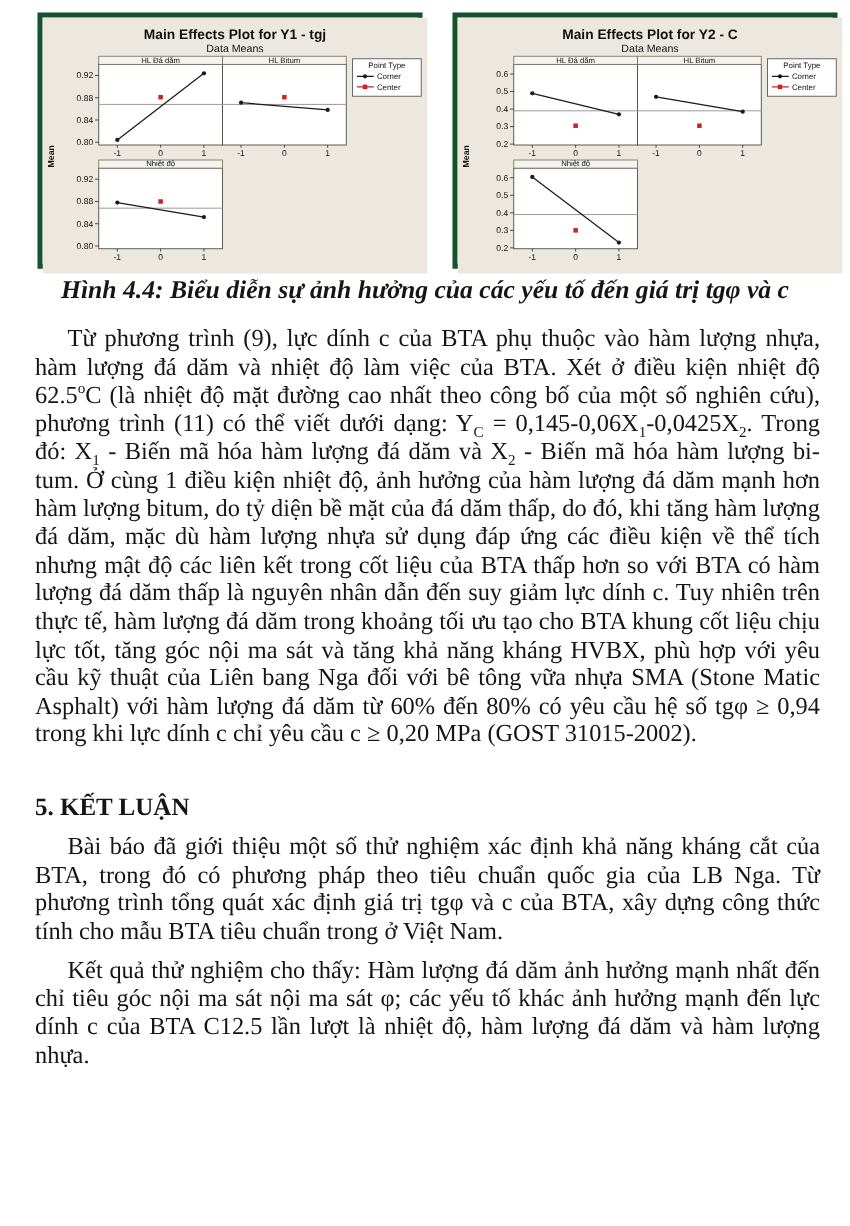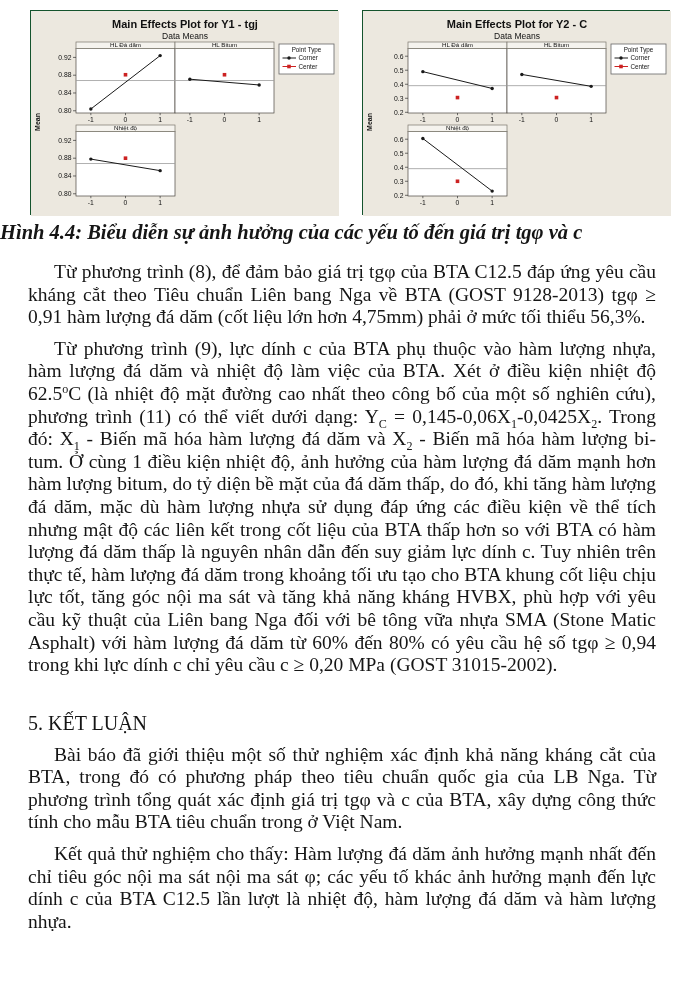--- a/index.html
+++ b/index.html
@@ -3,35 +3,35 @@
 <meta charset="utf-8">
 <style>
   html,body{margin:0;padding:0;}
   body{
     width:680px;height:981px;background:#ffffff;position:relative;overflow:hidden;
     font-family:"Liberation Serif", serif;color:#151515;
   }
   .figure{position:relative;height:252px;}
   .chart{
     position:absolute;top:10px;width:308px;height:205px;
-    background:#ece8df;border:1px solid #14532d;box-sizing:border-box;
+    background:#ece8df;border:4px solid #14532d;box-sizing:border-box;
   }
   #chart-0{left:30px;}
   #chart-1{left:362px;}
   .caption{
     position:absolute;top:221px;left:0;width:100%;
-    font-weight:bold;font-style:italic;font-size:20.5px;
+    text-align:center;font-weight:bold;font-style:italic;font-size:20.5px;
   }
   .text-col{
     margin:0 24px 0 28px;
     font-size:19.5px;line-height:22.6px;text-align:justify;
   }
   .para{margin:9px 0 0 0;text-indent:26px;}
   .section-heading{
-    font-size:20px;font-weight:normal;margin:34px 0 0 0;line-height:24px;
+    font-size:20px;font-weight:bold;margin:34px 0 0 0;line-height:24px;
   }
   sub,sup{font-size:0.62em;line-height:0;}
 </style>
 </head>
 <body>
 
 <div class="page">
 
   <div class="figure">
     <div class="chart" id="chart-0"><svg viewBox="0 0 308 205" width="308" height="205">
@@ -177,21 +177,20 @@
           <circle cx="258" cy="47" r="1.7" fill="#1a1a1a"></circle>
           <text x="267.5" y="49.2" font-size="6.3" fill="#111" font-family="&quot;Liberation Sans&quot;, sans-serif">Corner</text>
           <line x1="251.5" y1="55.5" x2="265" y2="55.5" stroke="#cc2222" stroke-width="1"></line>
           <rect x="256.2" y="53.7" width="3.6" height="3.6" fill="#cc2222"></rect>
           <text x="267.5" y="57.7" font-size="6.3" fill="#111" font-family="&quot;Liberation Sans&quot;, sans-serif">Center</text>
         </svg></div>
     <div class="caption">Hình 4.4: Biểu diễn sự ảnh hưởng của các yếu tố đến giá trị tgφ và c</div>
   </div>
 
   <div class="text-col">
-    <p class="para">Từ phương trình (8), để đảm bảo giá trị tgφ của BTA C12.5 đáp ứng yêu cầu kháng cắt theo Tiêu chuẩn Liên bang Nga về BTA (GOST 9128-2013) tgφ ≥ 0,91 hàm lượng đá dăm (cốt liệu lớn hơn 4,75mm) phải ở mức tối thiểu 56,3%.</p>
 
     <p class="para"><span>Từ phương trình (9), lực dính c của BTA phụ thuộc vào hàm lượng nhựa, hàm lượng đá dăm và nhiệt độ làm việc của BTA. Xét ở điều kiện nhiệt độ 62.5</span><sup>o</sup><span>C (là nhiệt độ mặt đường cao nhất theo công bố của một số nghiên cứu), phương trình (11) có thể viết dưới dạng: Y</span><sub>C</sub><span> = 0,145-0,06X</span><sub>1</sub><span>-0,0425X</span><sub>2</sub><span>. Trong đó: X</span><sub>1</sub><span> - Biến mã hóa hàm lượng đá dăm và X</span><sub>2</sub><span> - Biến mã hóa hàm lượng bi-tum. Ở cùng 1 điều kiện nhiệt độ, ảnh hưởng của hàm lượng đá dăm mạnh hơn hàm lượng bitum, do tỷ diện bề mặt của đá dăm thấp, do đó, khi tăng hàm lượng đá dăm, mặc dù hàm lượng nhựa sử dụng đáp ứng các điều kiện về thể tích nhưng mật độ các liên kết trong cốt liệu của BTA thấp hơn so với BTA có hàm lượng đá dăm thấp là nguyên nhân dẫn đến suy giảm lực dính c. Tuy nhiên trên thực tế, hàm lượng đá dăm trong khoảng tối ưu tạo cho BTA khung cốt liệu chịu lực tốt, tăng góc nội ma sát và tăng khả năng kháng HVBX, phù hợp với yêu cầu kỹ thuật của Liên bang Nga đối với bê tông vữa nhựa SMA (Stone Matic Asphalt) với hàm lượng đá dăm từ 60% đến 80% có yêu cầu hệ số tgφ ≥ 0,94 trong khi lực dính c chỉ yêu cầu c ≥ 0,20 MPa (GOST 31015-2002).</span></p>
 
     <h2 class="section-heading">5. KẾT LUẬN</h2>
 
     <p class="para">Bài báo đã giới thiệu một số thử nghiệm xác định khả năng kháng cắt của BTA, trong đó có phương pháp theo tiêu chuẩn quốc gia của LB Nga. Từ phương trình tổng quát xác định giá trị tgφ và c của BTA, xây dựng công thức tính cho mẫu BTA tiêu chuẩn trong ở Việt Nam.</p>
     <p class="para">Kết quả thử nghiệm cho thấy: Hàm lượng đá dăm ảnh hưởng mạnh nhất đến chỉ tiêu góc nội ma sát nội ma sát φ; các yếu tố khác ảnh hưởng mạnh đến lực dính c của BTA C12.5 lần lượt là nhiệt độ, hàm lượng đá dăm và hàm lượng nhựa.</p>
   </div>
 
 </div>

